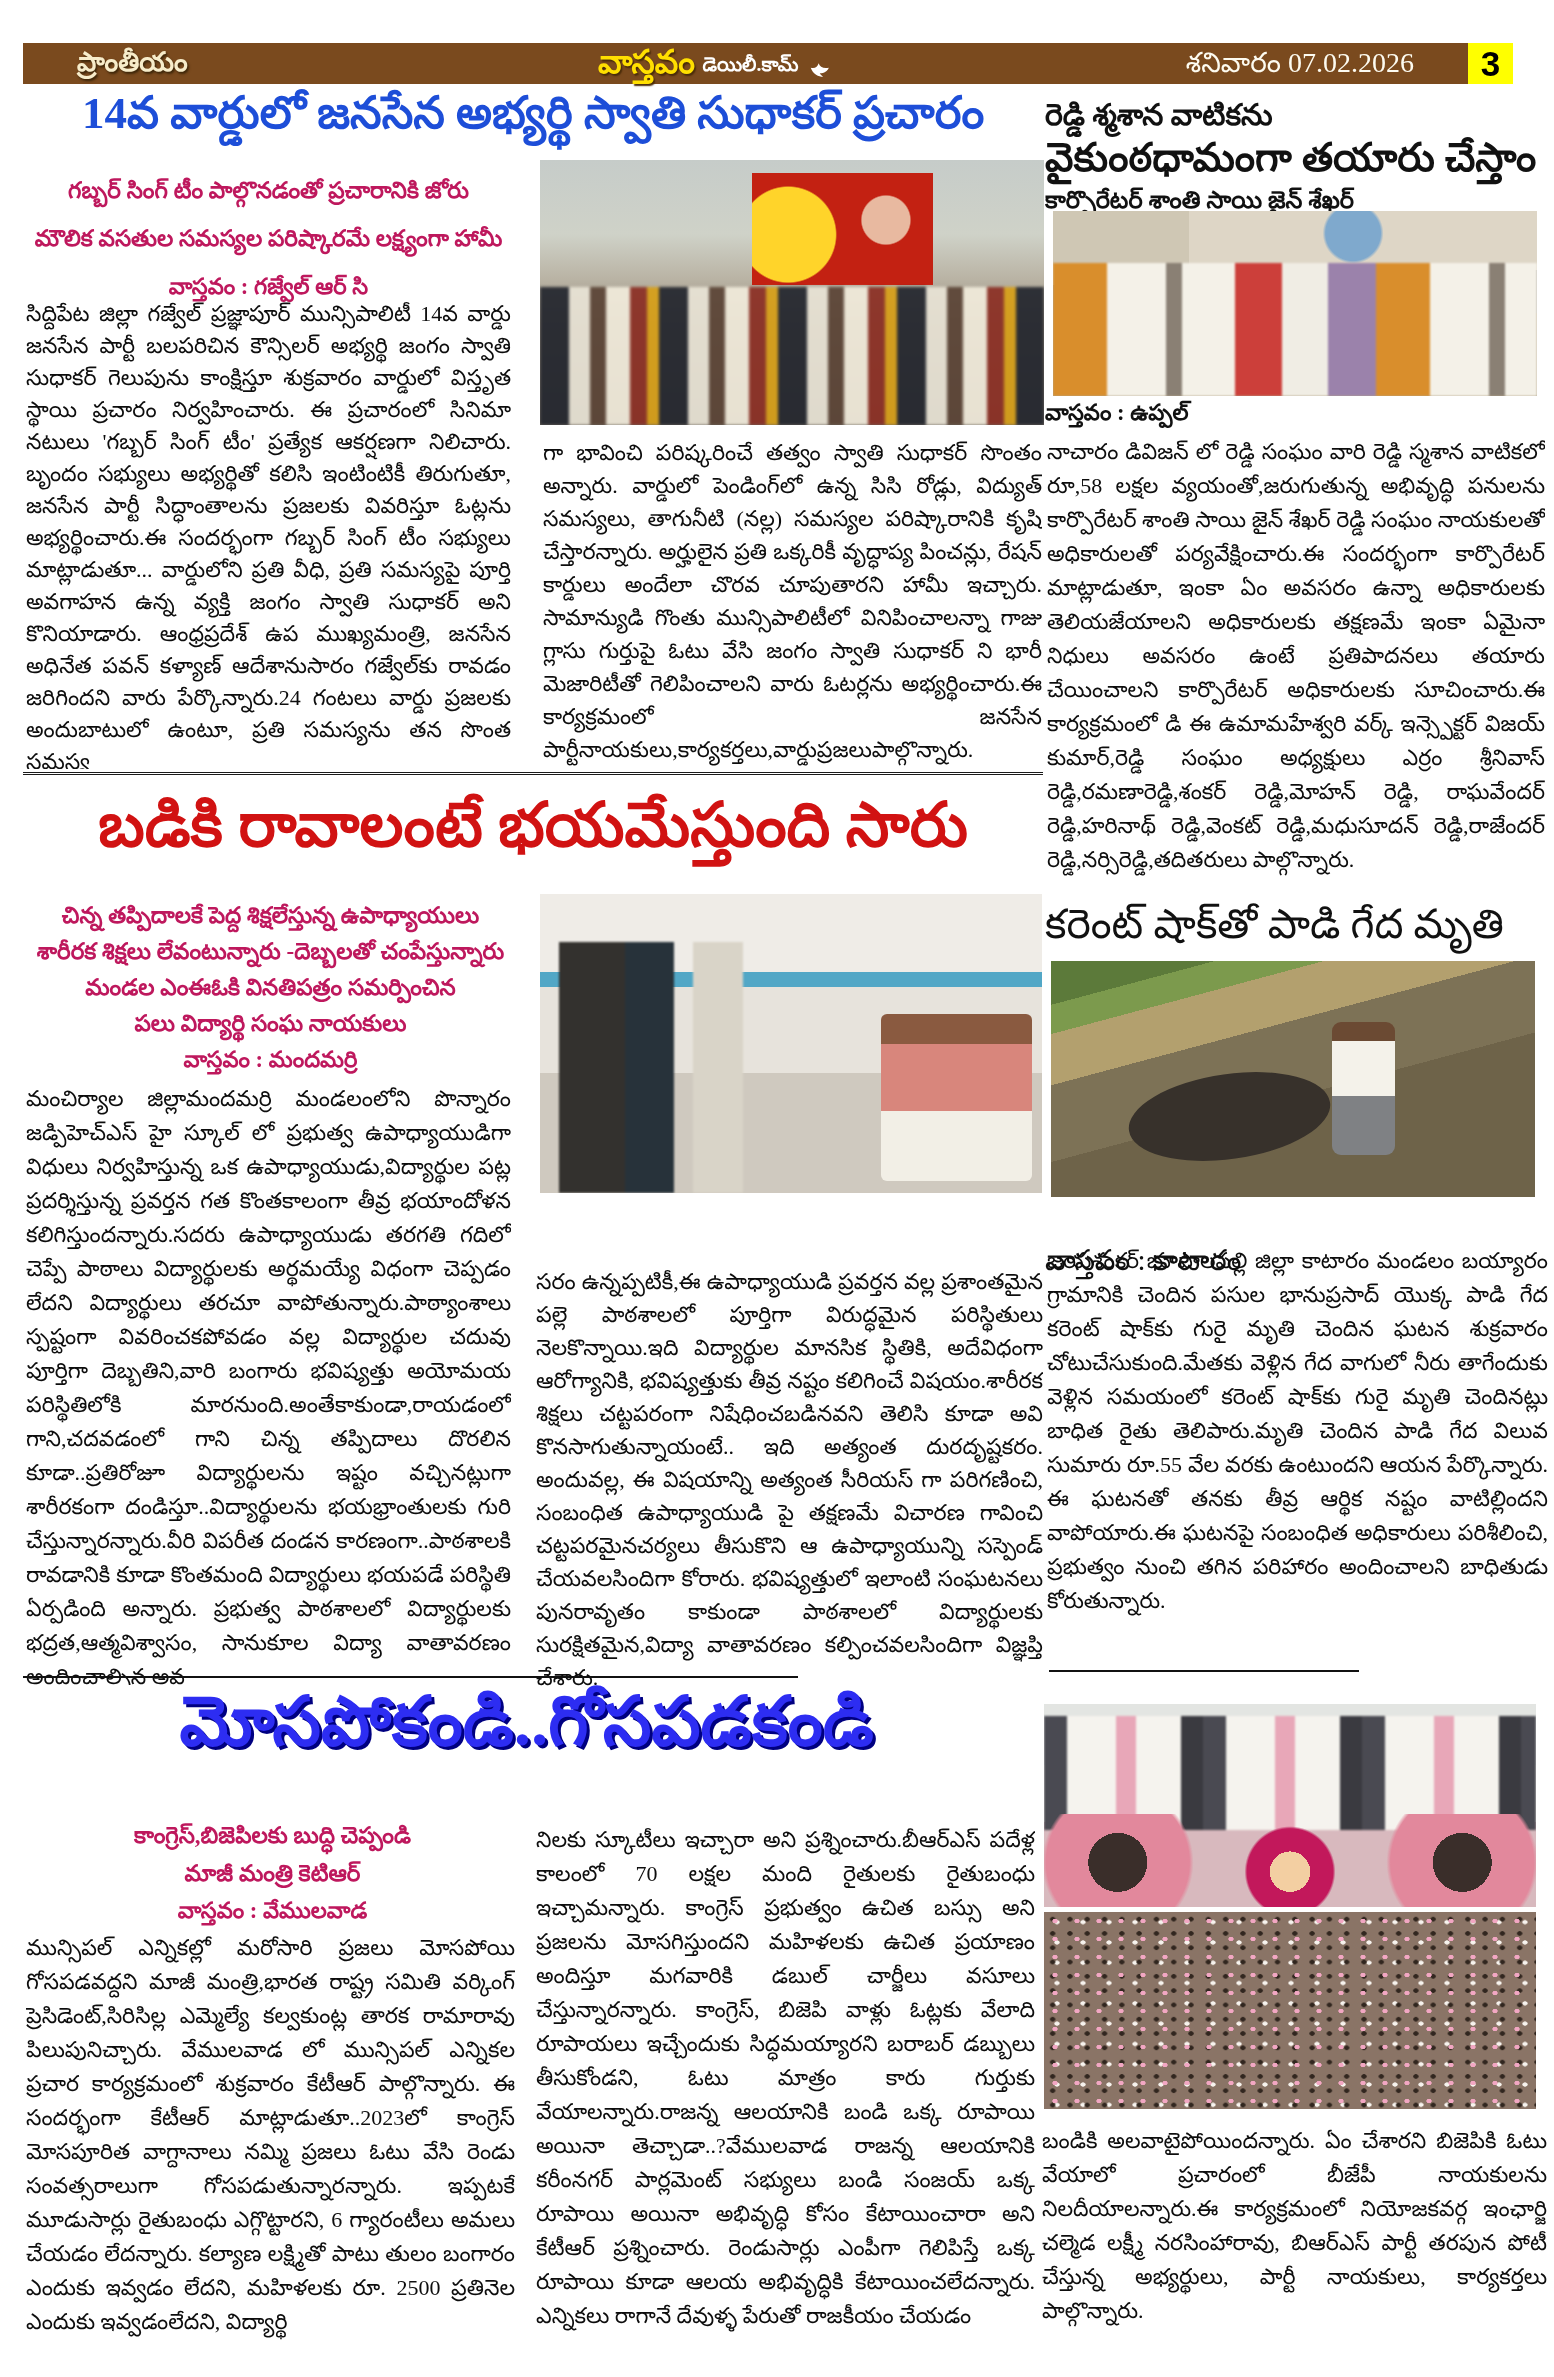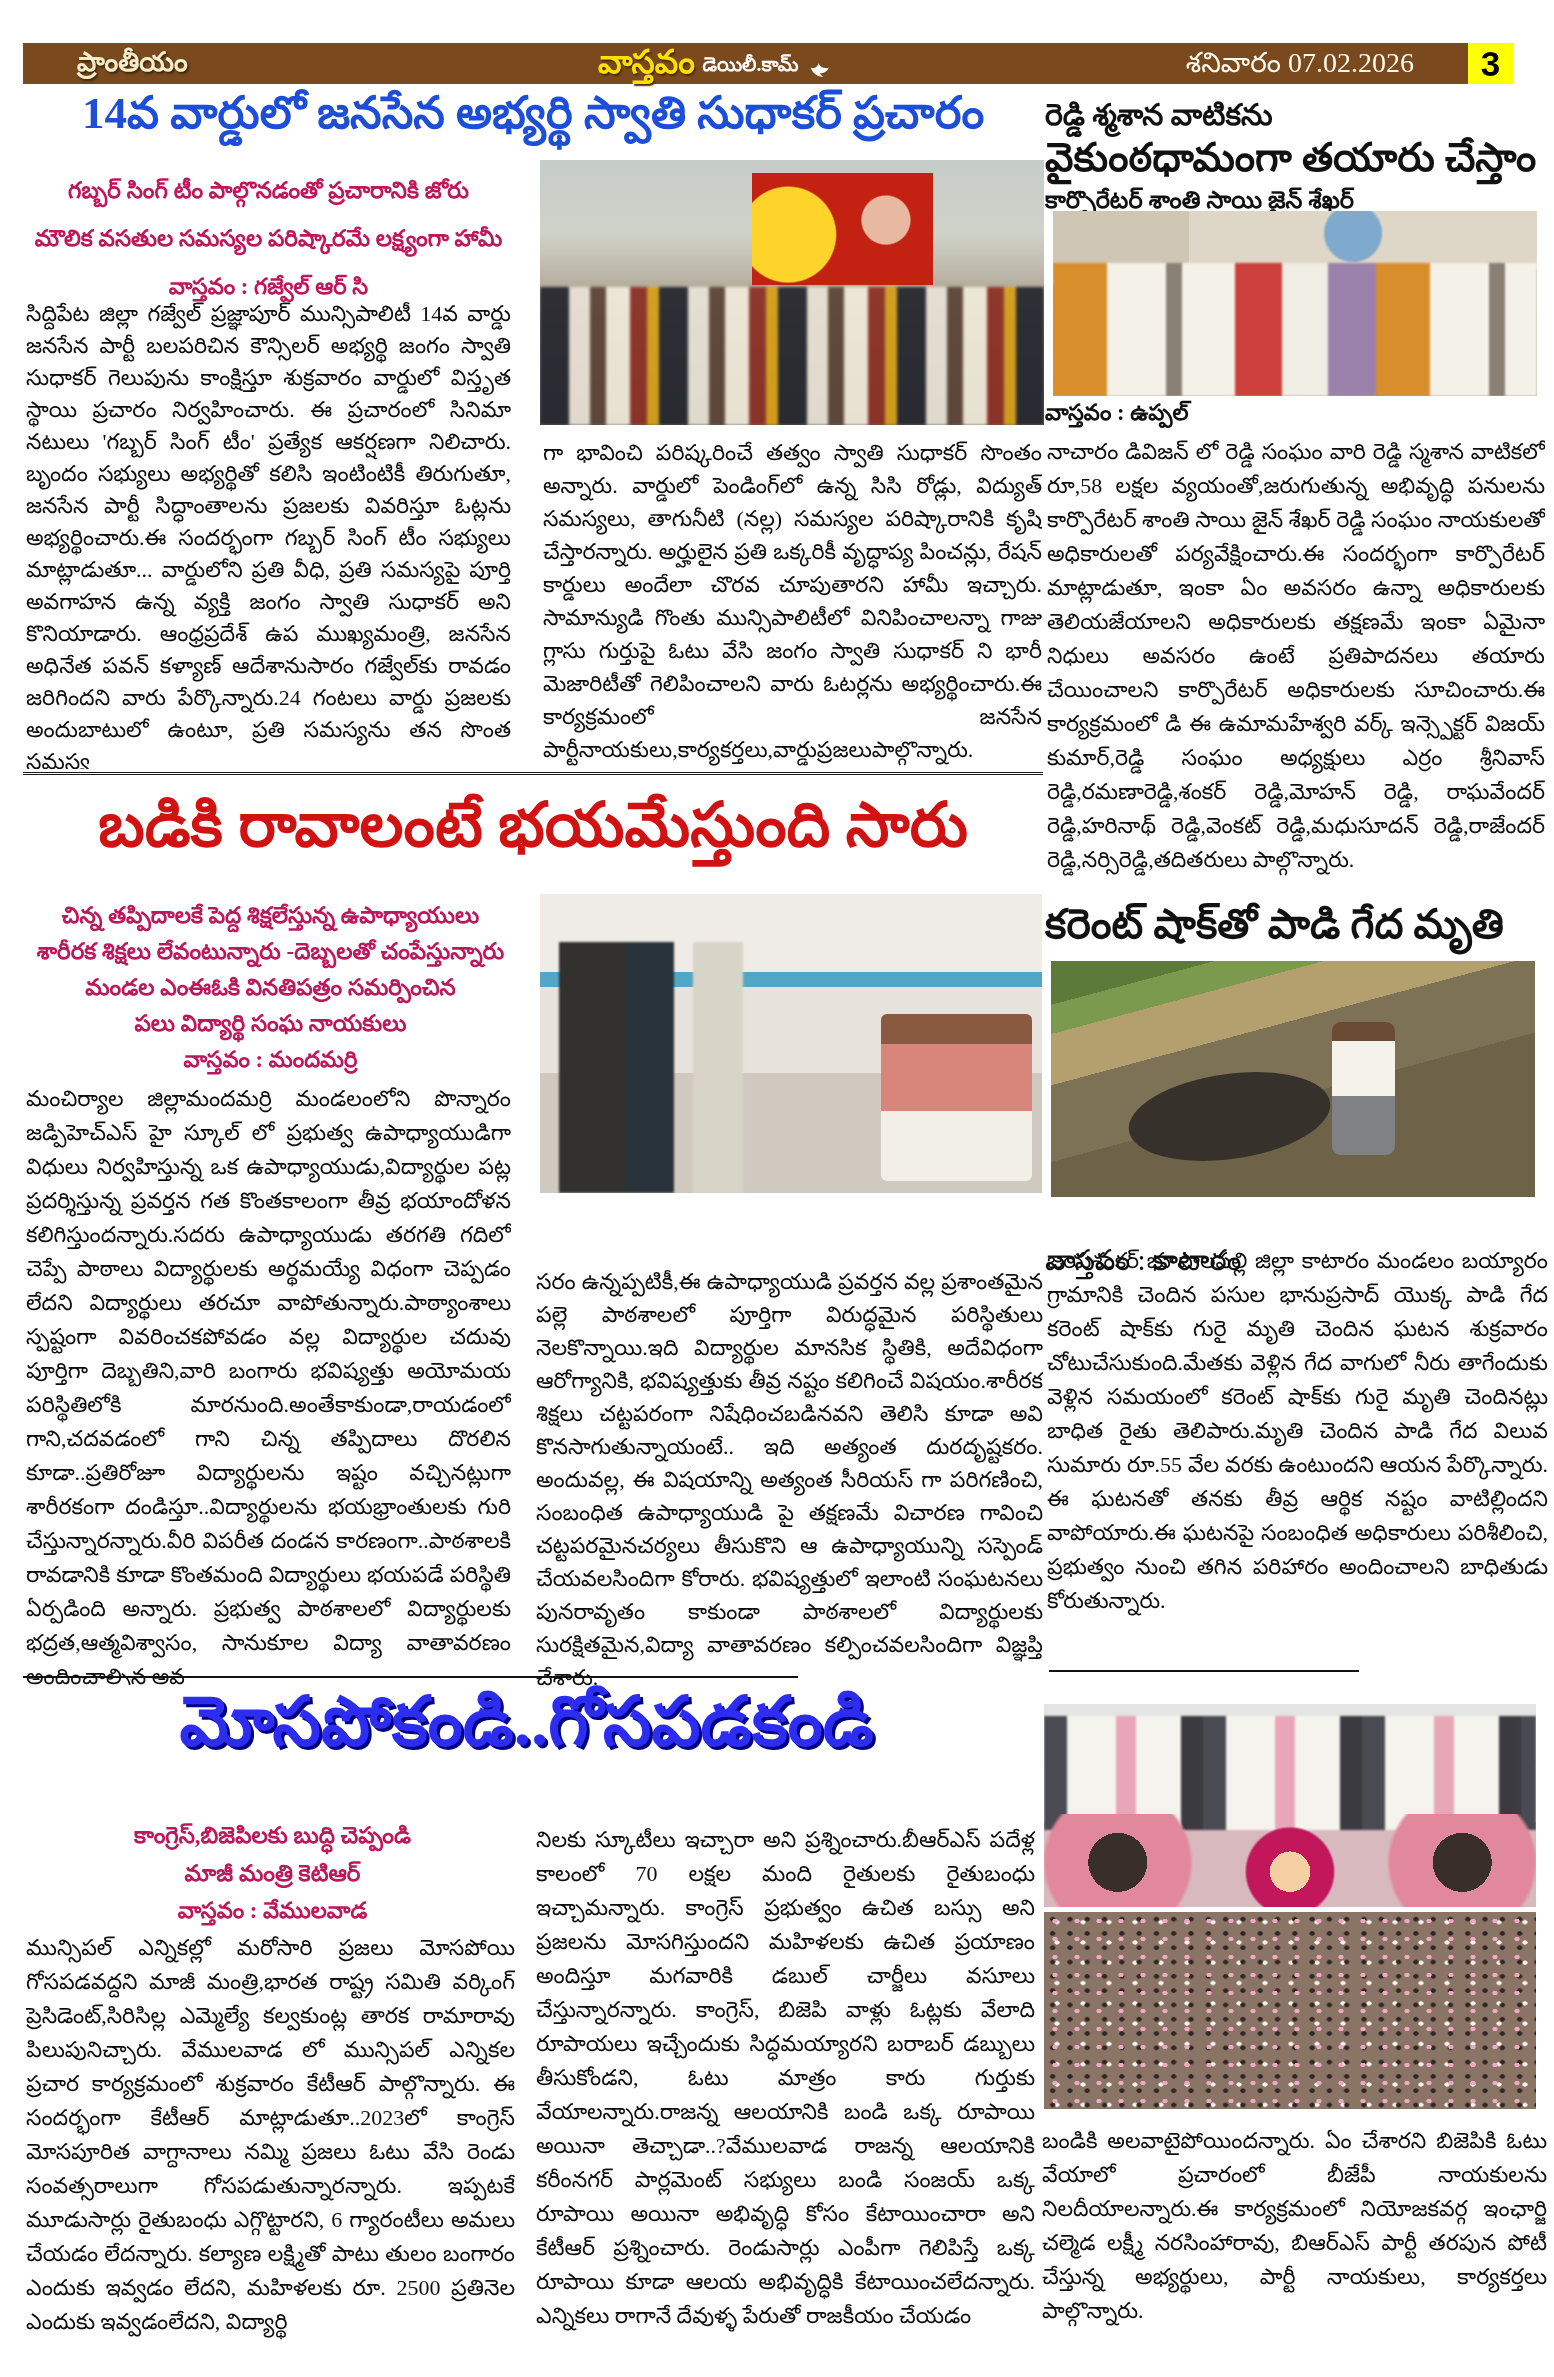--- a/index.html
+++ b/index.html
@@ -32,21 +32,21 @@
   #a1-col1{left:26px;top:298px;width:485px;height:471px;line-height:32px;}
   #a1-col2{left:543px;top:436px;width:499px;height:331px;line-height:33px;}
   #sep1{left:22.6px;top:772px;width:1020px;height:0;border-top:3px double #1a1a1a;}
   
   #rd-h1{left:1045px;top:98px;width:495px;font-size:30px;font-weight:700;}
   #rd-h2{left:1045px;top:134px;width:495px;font-size:40px;font-weight:700;}
   #rd-sub{left:1045px;top:187px;width:495px;font-size:24px;font-weight:700;}
   #rd-byline{left:1045px;top:400px;width:495px;font-size:22.6px;font-weight:700;}
   #rd-body{left:1047px;top:435px;width:498px;height:451px;}
   
-  #bf-h{left:1045px;top:900px;width:496px;font-size:41px;font-weight:700;}
+  #bf-h{left:1045px;top:900px;width:496px;font-size:41px;font-weight:400;}
   #bf-byline{left:1045px;top:1244px;width:496px;font-size:29px;font-weight:400;}
   #bf-body{left:1047px;top:1244px;width:501px;height:384px;}
   #sep-r{left:1049px;top:1670px;width:310px;height:0;border-top:2.3px solid #111;}
   
   #sc-h{left:22.6px;top:790px;width:1021px;font-size:62px;font-weight:700;color:#d11212;text-align:center;}
   #sc-sub1{left:30px;top:903px;width:481px;}
   #sc-sub2{left:30px;top:939px;width:481px;}
   #sc-sub3{left:30px;top:975px;width:481px;}
   #sc-sub4{left:30px;top:1011px;width:481px;}
   #sc-byline{left:30px;top:1047px;width:481px;font-size:22.6px;}

